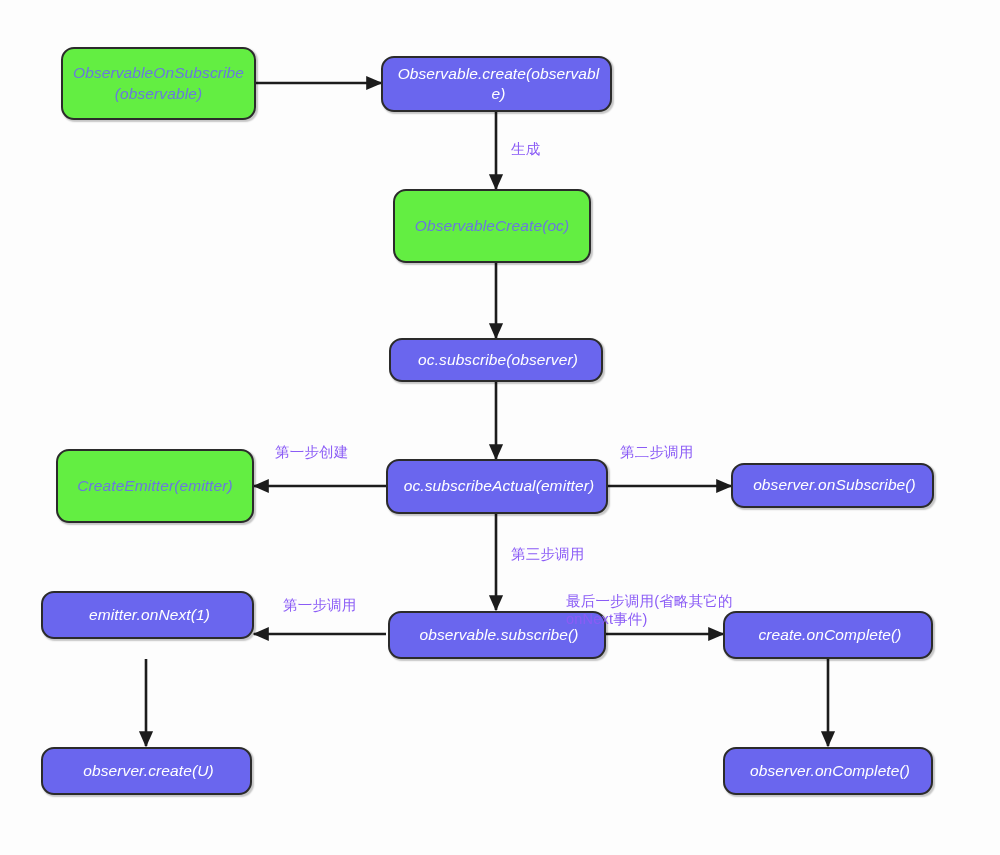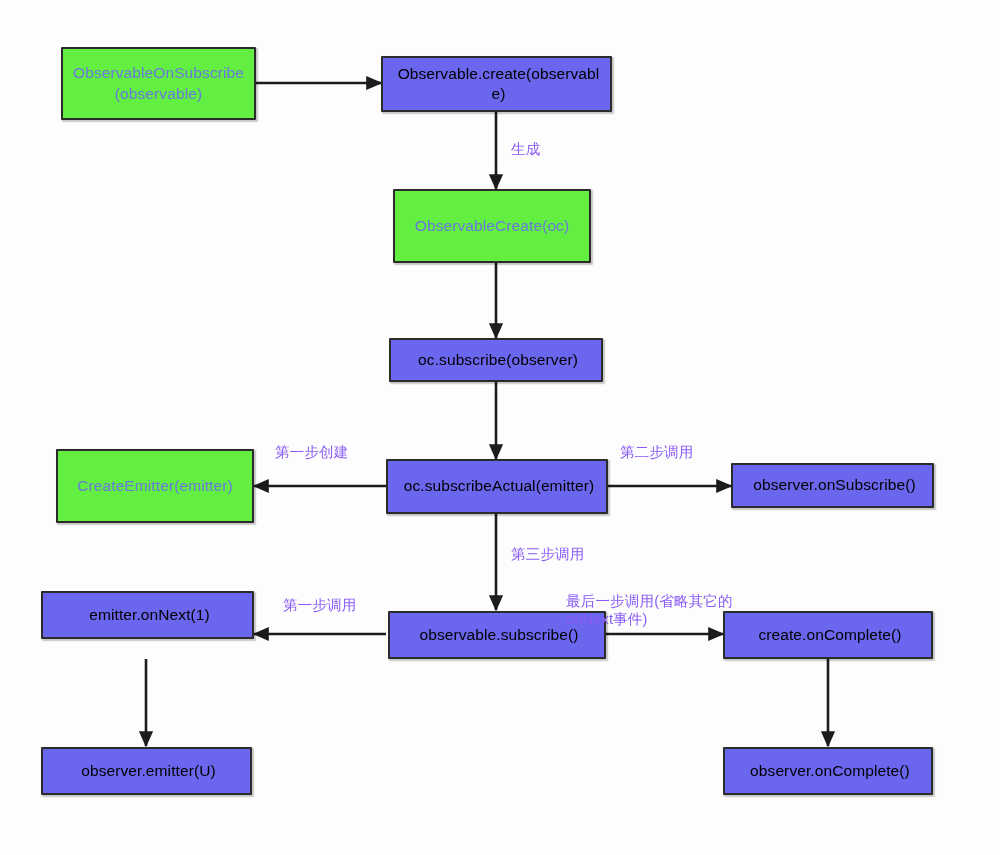--- a/index.html
+++ b/index.html
@@ -26,36 +26,37 @@
     pointer-events: none;
   }
   .node {
     position: absolute;
     box-sizing: border-box;
     display: flex;
     align-items: center;
     justify-content: center;
     text-align: center;
     border: 2px solid #2b2b2b;
-    border-radius: 1px;
+    border-radius: 13px;
     font-size: 15.5px;
     line-height: 1.32;
     letter-spacing: 0.1px;
     padding: 2px 8px;
     box-shadow: 1.5px 1.5px 1.5px rgba(0,0,0,0.22);
     word-break: break-all;
     overflow-wrap: anywhere;
+    font-style: italic;
   }
   .node.green {
     background: #63ee42;
     color: #6a78dd;
   }
   .node.blue {
     background: #6a66ee;
-    color: #000000;
+    color: #ffffff;
     padding-left: 12px;
   }
   .edge-label {
     position: absolute;
     font-size: 14.5px;
     line-height: 1.25;
     color: #8b5cf6;
     white-space: pre;
     text-align: left;
     letter-spacing: 0.2px;
@@ -132,21 +133,21 @@
 
   <div class="node blue" style="left:388px; top:611px; width:218px; height:48px;">
     <span>observable.subscribe()</span>
   </div>
 
   <div class="node blue" style="left:723px; top:611px; width:210px; height:48px;">
     <span>create.onComplete()</span>
   </div>
 
   <div class="node blue" style="left:41px; top:747px; width:211px; height:48px;">
-    <span>observer.emitter(U)</span>
+    <span>observer.create(U)</span>
   </div>
 
   <div class="node blue" style="left:723px; top:747px; width:210px; height:48px;">
     <span>observer.onComplete()</span>
   </div>
 
   <div class="edge-label" style="left:511px; top:140px;">生成</div>
 
   <div class="edge-label" style="left:275px; top:443px;">第一步创建</div>
 

